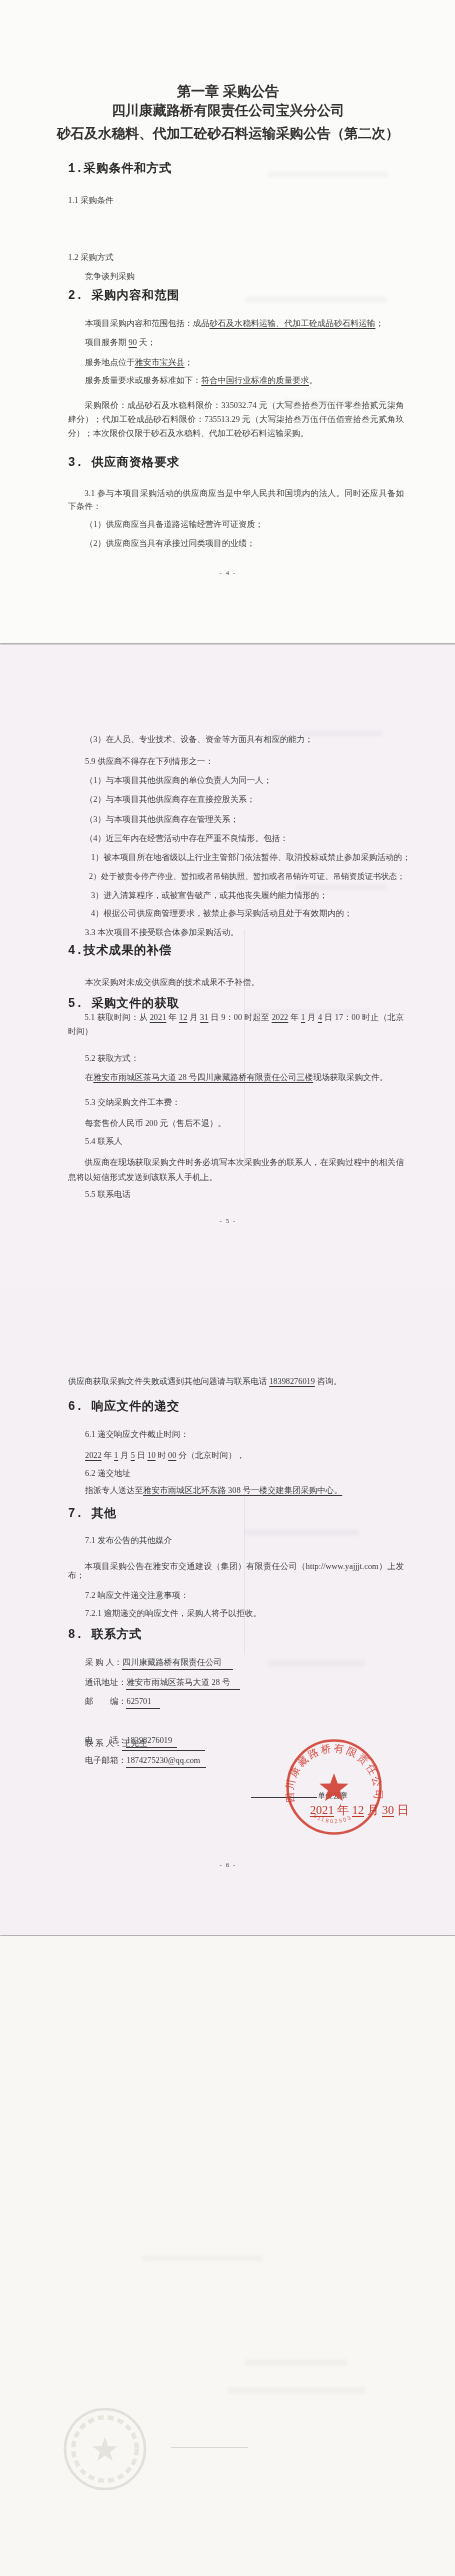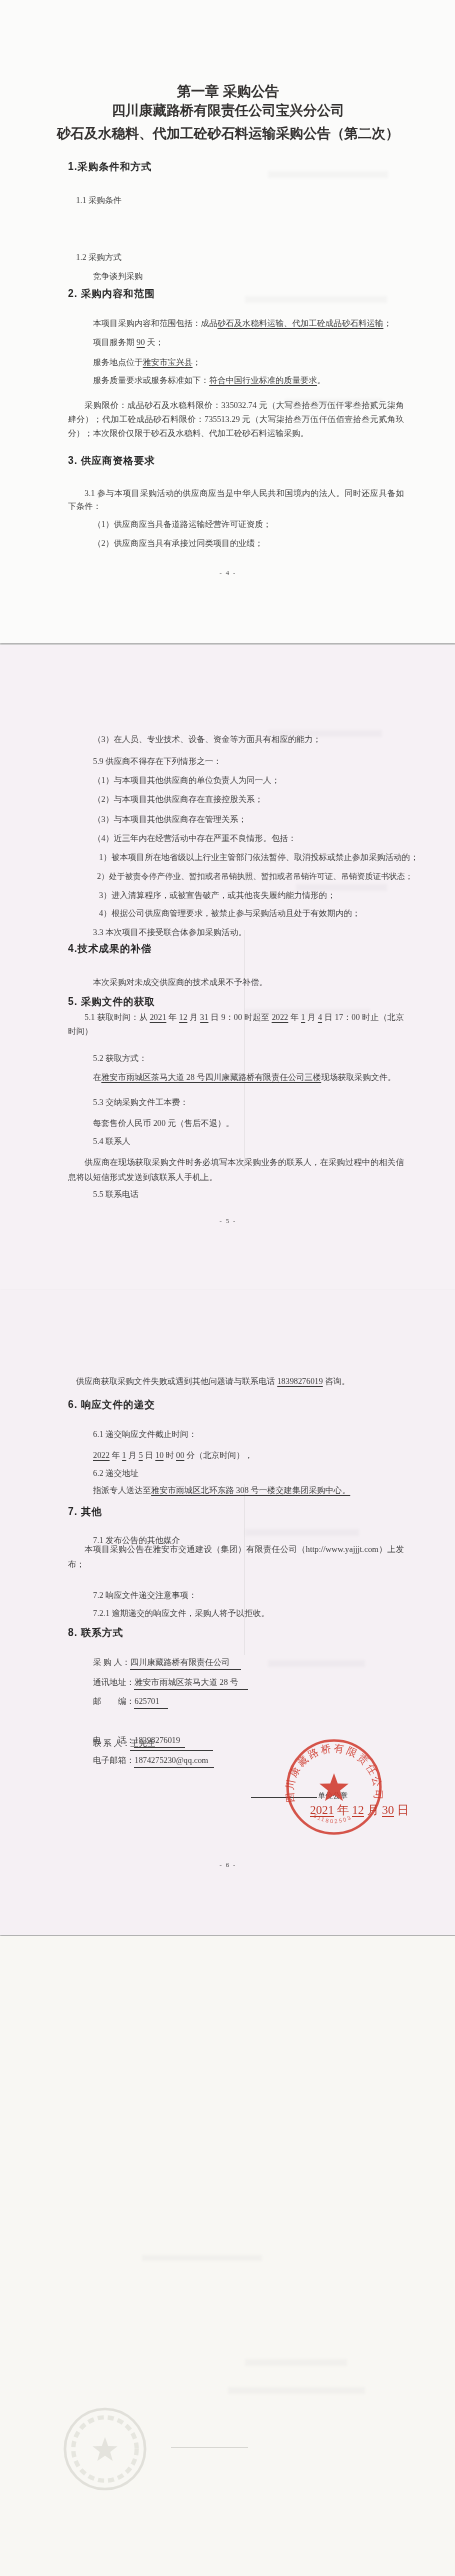--- a/index.html
+++ b/index.html
@@ -1,23 +1,23 @@
 <!DOCTYPE html>
 <html style="font-size:9px"><head>
 <meta charset="utf-8">
 <style>
   html,body{margin:0;padding:0;background:#e7e7e7;}
   #shot{position:relative;width:456px;height:2576px;background:#e7e7e7;overflow:hidden;
         font-family:"Liberation Serif","DejaVu Serif",serif;}
   .page{position:absolute;left:0;width:456px;box-shadow:0 0.6px 1.7px rgba(0,0,0,.3);}
   .ttl{position:absolute;left:0;width:456px;text-align:center;font-family:"Liberation Sans","DejaVu Sans",sans-serif;
        font-weight:700;color:#343231;white-space:nowrap;}
-  .hd{position:absolute;font-family:Liberation Sans, sans-serif;font-weight:700;font-size:10px;
+  .hd{position:absolute;font-family:Liberation Mono, monospace;font-weight:700;font-size:12px;
       color:#282828;white-space:nowrap;letter-spacing:0.6px;}
-  .ln{position:absolute;font-size:8.3px;line-height:1.3;color:#3b3b3b;white-space:nowrap;margin-left:8px;}
+  .ln{position:absolute;font-size:8.3px;line-height:1.3;color:#3b3b3b;white-space:nowrap;}
   .par{position:absolute;left:68px;width:336px;font-size:8.3px;color:#3b3b3b;text-align:justify;text-indent:2em;}
   .u{text-decoration:underline;text-underline-offset:1.7px;text-decoration-thickness:0.6px;}
   .pgno{position:absolute;left:0;width:456px;text-align:center;font-size:6.8px;color:#4a4a4a;letter-spacing:1.1px;}
   .crease{position:absolute;width:0.6px;background:rgba(50,50,50,.07);}
   .ghost{position:absolute;background:#8d8d96;opacity:.06;filter:blur(1.1px);border-radius:1.1px;}
   .uline{display:inline-block;border-bottom:0.6px solid #3b3b3b;padding-bottom:0.6px;}
   .seal-line{position:absolute;height:0.6px;background:#3b3b3b;}
   .seal-label{position:absolute;font-size:7.4px;color:#2d2d2d;white-space:nowrap;}
   .date{position:absolute;font-size:12px;color:#c0392b;white-space:nowrap;}
   .date .u{text-decoration-color:#c0392b;}
@@ -94,21 +94,21 @@
     <div class="ln" style="left:68px;top:87px;"><span>供应商获取采购文件失败或遇到其他问题请与联系电话 </span><span class="u">18398276019</span><span> 咨询。</span></div>
 
     <div class="hd" style="left:68px;top:108px;">6. 响应文件的递交</div>
     <div class="ln" style="left:85px;top:140px;">6.1 递交响应文件截止时间：</div>
     <div class="ln" style="left:85px;top:161px;"><span class="u">2022</span><span> 年 </span><span class="u">1</span><span> 月 </span><span class="u">5</span><span> 日 </span><span class="u">10</span><span> 时 </span><span class="u">00</span><span> 分（北京时间），</span></div>
     <div class="ln" style="left:85px;top:179px;">6.2 递交地址</div>
     <div class="ln" style="left:85px;top:196px;"><span>指派专人送达至</span><span class="u">雅安市雨城区北环东路 308 号一楼交建集团采购中心。</span></div>
 
     <div class="hd" style="left:68px;top:215px;">7. 其他</div>
     <div class="ln" style="left:85px;top:246px;">7.1 发布公告的其他媒介</div>
-    <div class="par" style="top:252px;line-height:15px;">本项目采购公告在雅安市交通建设（集团）有限责任公司（http://www.yajjjt.com）上发布；</div>
+    <div class="par" style="top:272px;line-height:9px;">本项目采购公告在雅安市交通建设（集团）有限责任公司（http://www.yajjjt.com）上发布；</div>
     <div class="ln" style="left:85px;top:301px;">7.2 响应文件递交注意事项：</div>
     <div class="ln" style="left:85px;top:319px;">7.2.1 逾期递交的响应文件，采购人将予以拒收。</div>
 
     <div class="hd" style="left:68px;top:336px;">8. 联系方式</div>
     <div class="ln" style="left:85px;top:368px;"><span>采 购 人：</span><span class="uline" style="min-width:111px;">四川康藏路桥有限责任公司</span></div>
     <div class="ln" style="left:85px;top:388px;"><span>通讯地址：</span><span class="uline" style="min-width:114px;">雅安市雨城区茶马大道 28 号</span></div>
     <div class="ln" style="left:85px;top:407px;"><span>邮　　编：</span><span class="uline" style="min-width:34px;">625701</span></div>
     <div class="ln" style="left:85px;top:449px;"><span>联 系 人：</span><span class="uline" style="min-width:83px;">王先生</span></div>
     <div class="ln" style="left:85px;top:446px;"><span>电　　话：</span><span class="uline" style="min-width:51px;">18398276019</span></div>
     <div class="ln" style="left:85px;top:466px;"><span>电子邮箱：</span><span class="uline" style="min-width:80px;">1874275230@qq.com</span></div>

